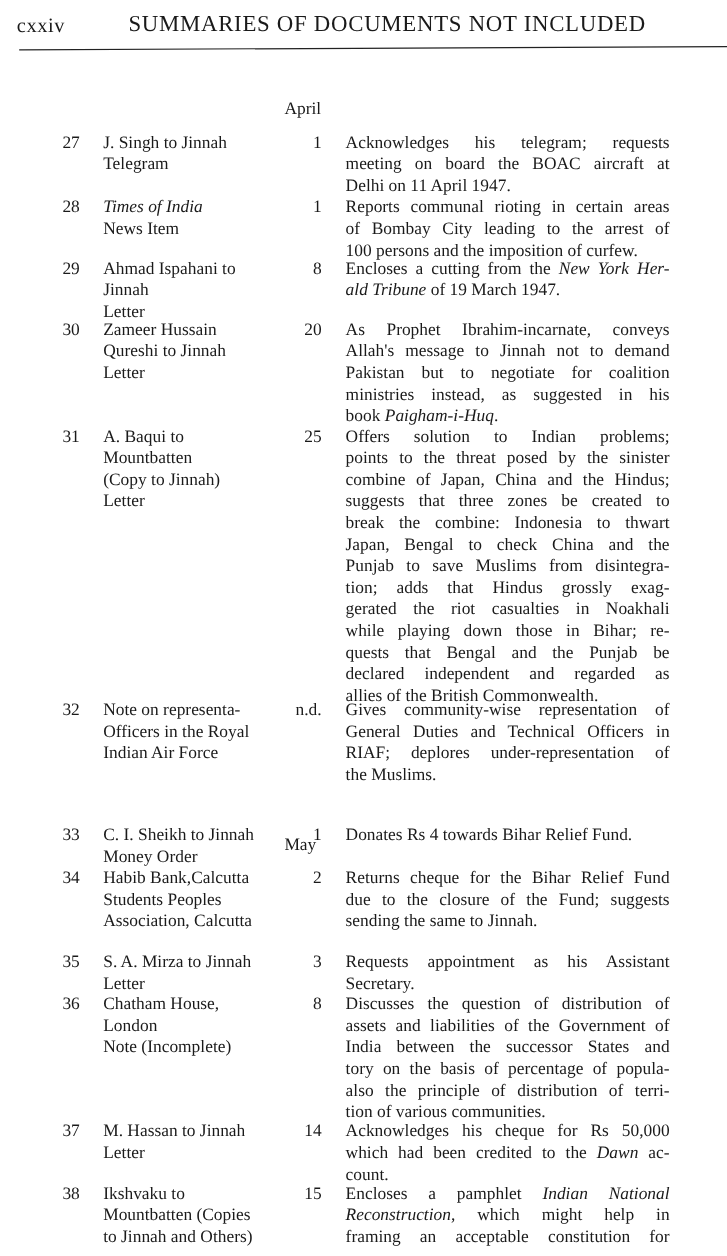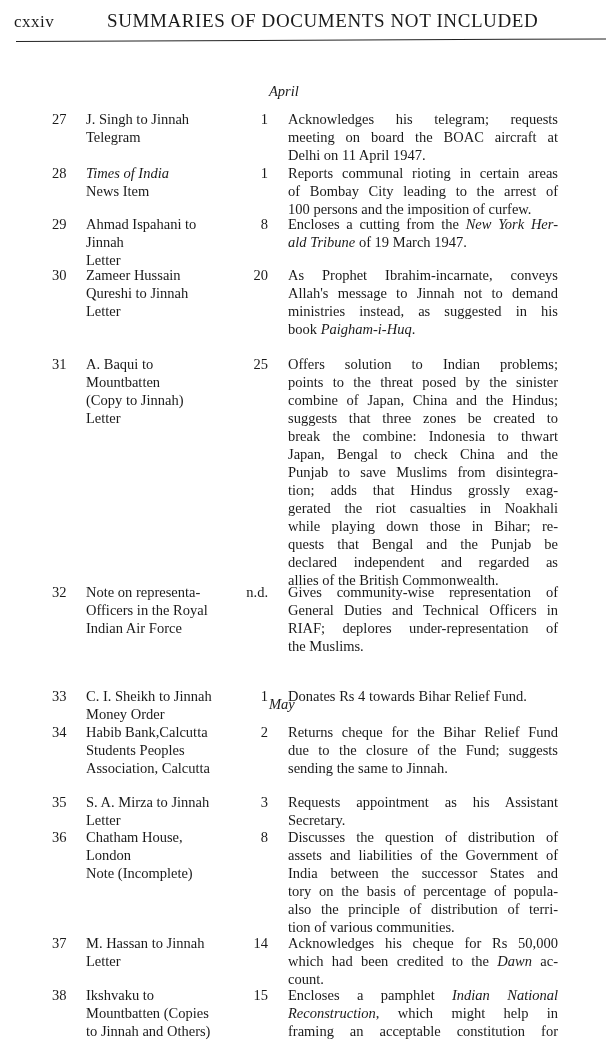--- a/index.html
+++ b/index.html
@@ -1,21 +1,21 @@
 <!DOCTYPE html>
 <html><head>
 <meta charset="utf-8">
 <style>
   html, body { margin:0; padding:0; background:#ffffff; }
   body { width:606px; height:1047px; position:relative; overflow:hidden;
          font-family:"Liberation Serif","DejaVu Serif",serif; color:#1a1a1a; }
   .hdr-page { position:absolute; left:14px; top:12px; font-size:17px; letter-spacing:0.5px; }
   .hdr-title { position:absolute; left:107px; top:10px; font-size:19px; letter-spacing:0.6px; }
   .rule { position:absolute; left:16px; top:41px; width:590px; height:0; border-top:1.4px solid #222; transform:rotate(-0.25deg); transform-origin:left; }
-  .month { position:absolute; left:237px; font-style:italic; font-size:14.5px;margin-left:32px; }
+  .month { position:absolute; left:237px; font-size:14.5px; }
   .entry { position:absolute; left:0; width:606px; font-size:14.5px; line-height:18px; }
   .num { position:absolute; left:52px; top:0; }
   .sender { position:absolute; left:86px; top:0; width:160px; }
   .sender div { white-space:nowrap; }
   .day { position:absolute; right:338px; top:0; text-align:right; }
   .summary { position:absolute; left:288px; top:0; width:270px; }
   .summary div { white-space:nowrap; text-align:justify; text-align-last:justify; }
   .summary div.last { text-align-last:left; }
   .it { font-style:italic; }
 </style>
@@ -74,20 +74,21 @@
       <span class="num">30</span>
       <div class="sender">
         <div>Zameer Hussain</div>
         <div>Qureshi to Jinnah</div>
         <div>Letter</div>
       </div>
       <span class="day">20</span>
       <div class="summary">
         <div>As Prophet Ibrahim-incarnate, conveys</div>
         <div>Allah's message to Jinnah not to demand</div>
+        <div>Pakistan but to negotiate for coalition</div>
         <div>ministries instead, as suggested in his</div>
         <div class="last">book <span class="it">Paigham-i-Huq</span>.</div>
       </div>
     </div>
     <div class="entry" style="top: 355px;">
       <span class="num">31</span>
       <div class="sender">
         <div>A. Baqui to</div>
         <div>Mountbatten</div>
         <div>(Copy to Jinnah)</div>

